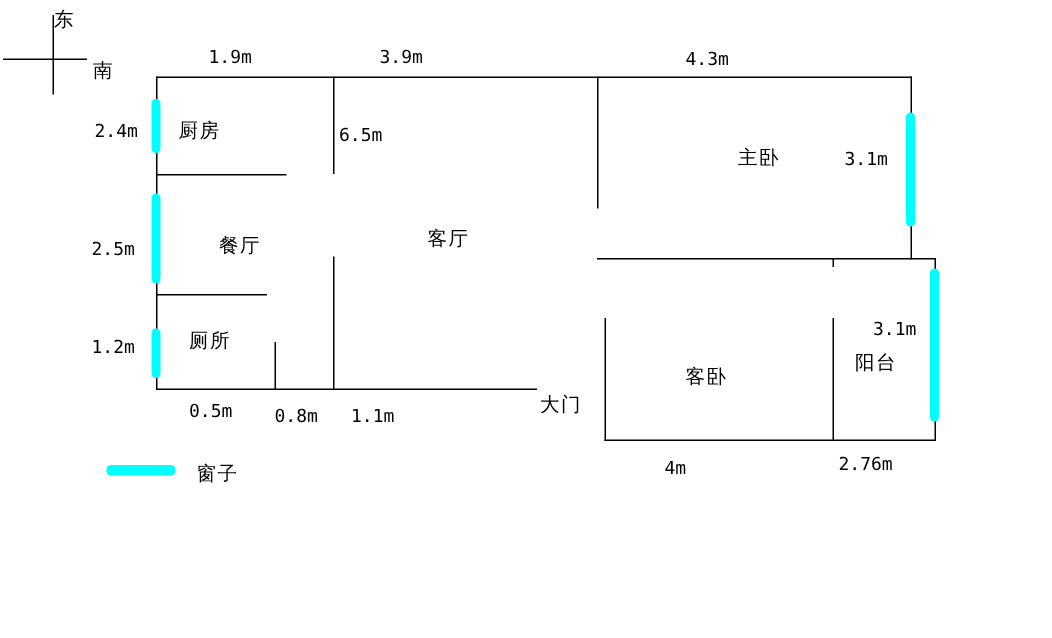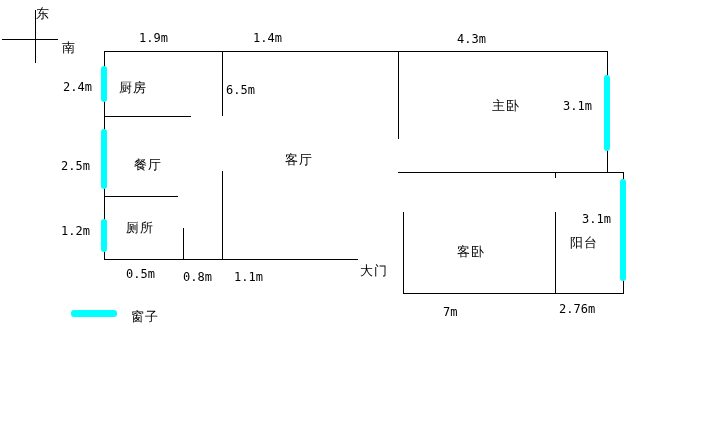--- a/index.html
+++ b/index.html
@@ -44,43 +44,43 @@
   <div class="wall v" style="left: 623px; top: 172px; height: 122px; background: rgb(0, 0, 0);"></div>
   <div class="wall h" style="left: 403px; top: 293px; width: 221px; background: rgb(0, 0, 0);"></div>
 
   <div class="window v" style="left: 101px; top: 66px; height: 36px; background: rgb(0, 255, 255);"></div>
   <div class="window v" style="left: 101px; top: 129px; height: 60px; background: rgb(0, 255, 255);"></div>
   <div class="window v" style="left: 101px; top: 219px; height: 33px; background: rgb(0, 255, 255);"></div>
   <div class="window v" style="left: 604px; top: 75px; height: 76px; background: rgb(0, 255, 255);"></div>
   <div class="window v" style="left: 620px; top: 179px; height: 102px; background: rgb(0, 255, 255);"></div>
 
   <div class="lbl num" style="left:139px;top:32px">1.9m</div>
-  <div class="lbl num" style="left:253px;top:32px">1.4m</div>
+  <div class="lbl num" style="left:253px;top:32px">3.9m</div>
   <div class="lbl num" style="left:457px;top:33px">4.3m</div>
 
   <div class="lbl num" style="left:63px;top:81px">2.4m</div>
   <div class="lbl num" style="left:61px;top:160px">2.5m</div>
   <div class="lbl num" style="left:61px;top:225px">1.2m</div>
 
   <div class="lbl cjk" style="left:119px;top:81px">厨房</div>
-  <div class="lbl cjk" style="left:134px;top:158px">餐厅</div>
+  <div class="lbl cjk" style="left:146px;top:158px">餐厅</div>
   <div class="lbl cjk" style="left:126px;top:221px">厕所</div>
   <div class="lbl cjk" style="left:285px;top:153px">客厅</div>
   <div class="lbl cjk" style="left:492px;top:99px">主卧</div>
   <div class="lbl cjk" style="left:457px;top:245px">客卧</div>
   <div class="lbl cjk" style="left:570px;top:236px">阳台</div>
 
   <div class="lbl num" style="left:226px;top:84px">6.5m</div>
   <div class="lbl num" style="left:563px;top:100px">3.1m</div>
   <div class="lbl num" style="left:582px;top:213px">3.1m</div>
 
   <div class="lbl num" style="left:126px;top:268px">0.5m</div>
   <div class="lbl num" style="left:183px;top:271px">0.8m</div>
   <div class="lbl num" style="left:234px;top:271px">1.1m</div>
-  <div class="lbl num" style="left:443px;top:306px">7m</div>
+  <div class="lbl num" style="left:443px;top:306px">4m</div>
   <div class="lbl num" style="left:559px;top:303px">2.76m</div>
 
   <div class="lbl cjk" style="left:360px;top:264px">大门</div>
 
   <div class="window" style="left: 71px; top: 310px; width: 46px; height: 7px; background: rgb(0, 255, 255);"></div>
   <div class="lbl cjk" style="left:131px;top:310px">窗子</div>
 
 </div>
 
 </body></html>

